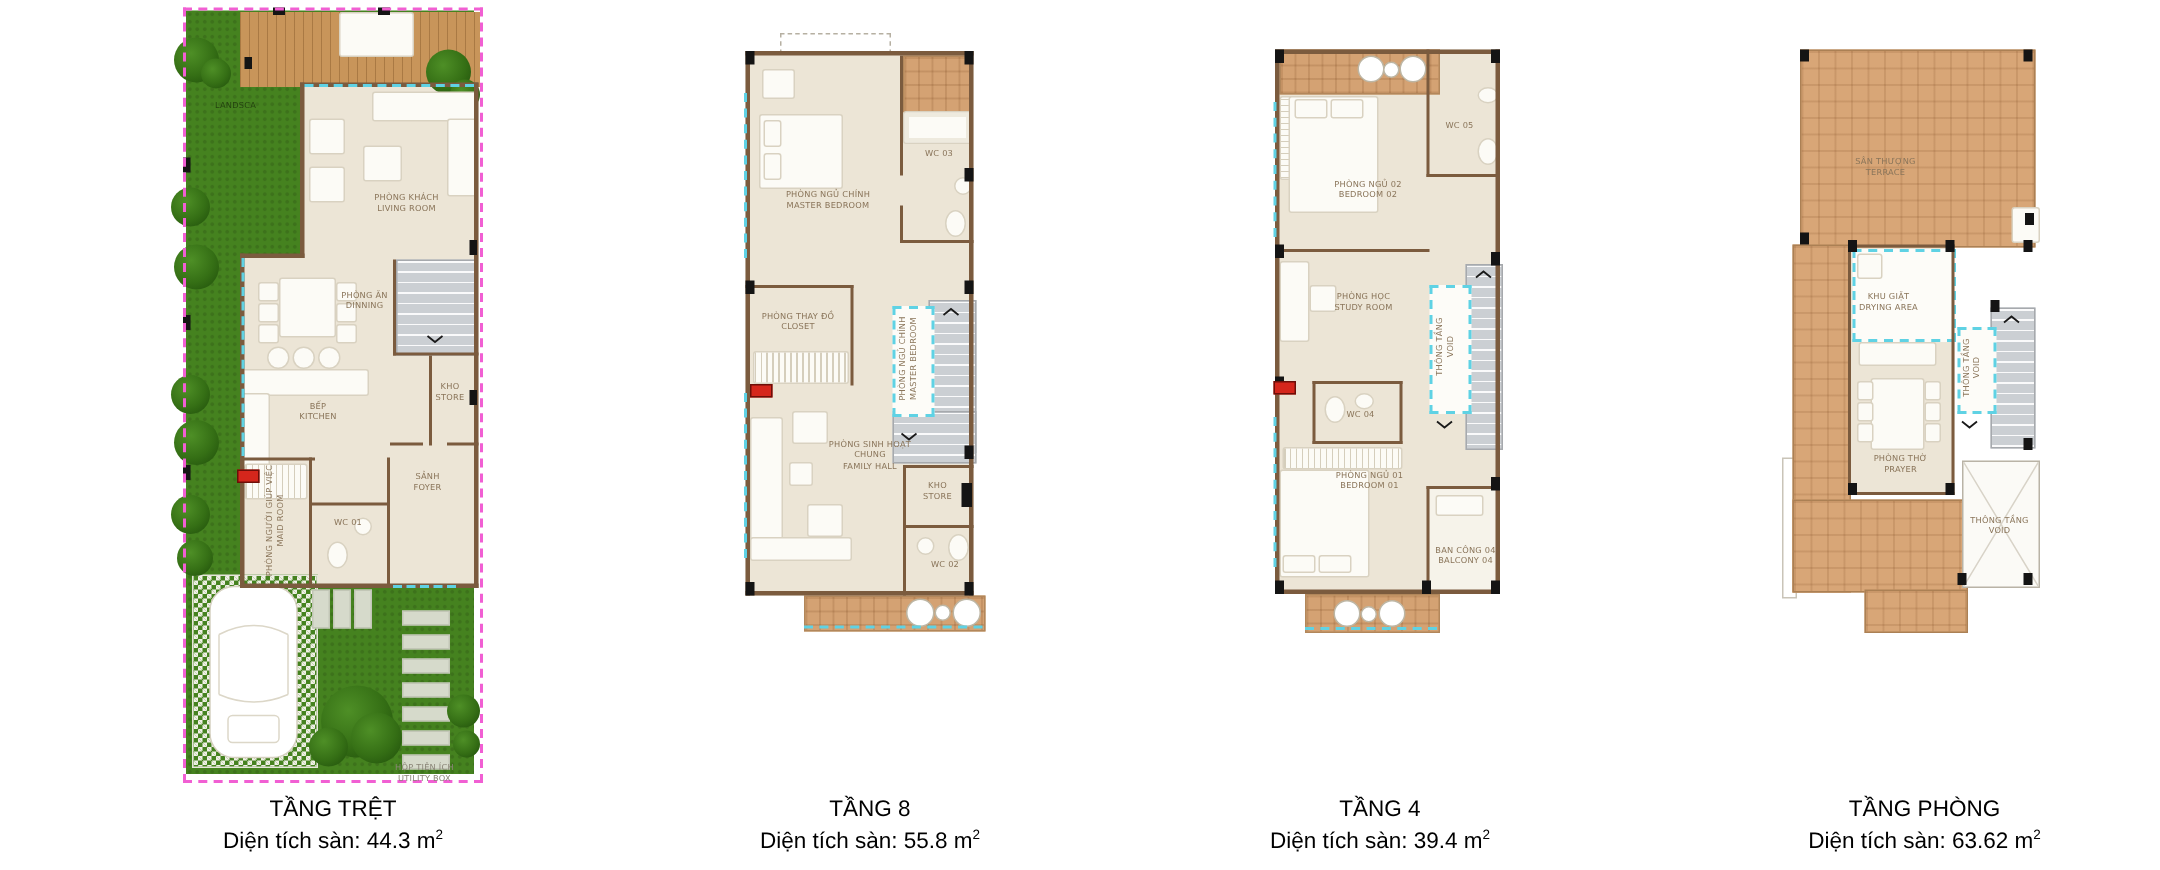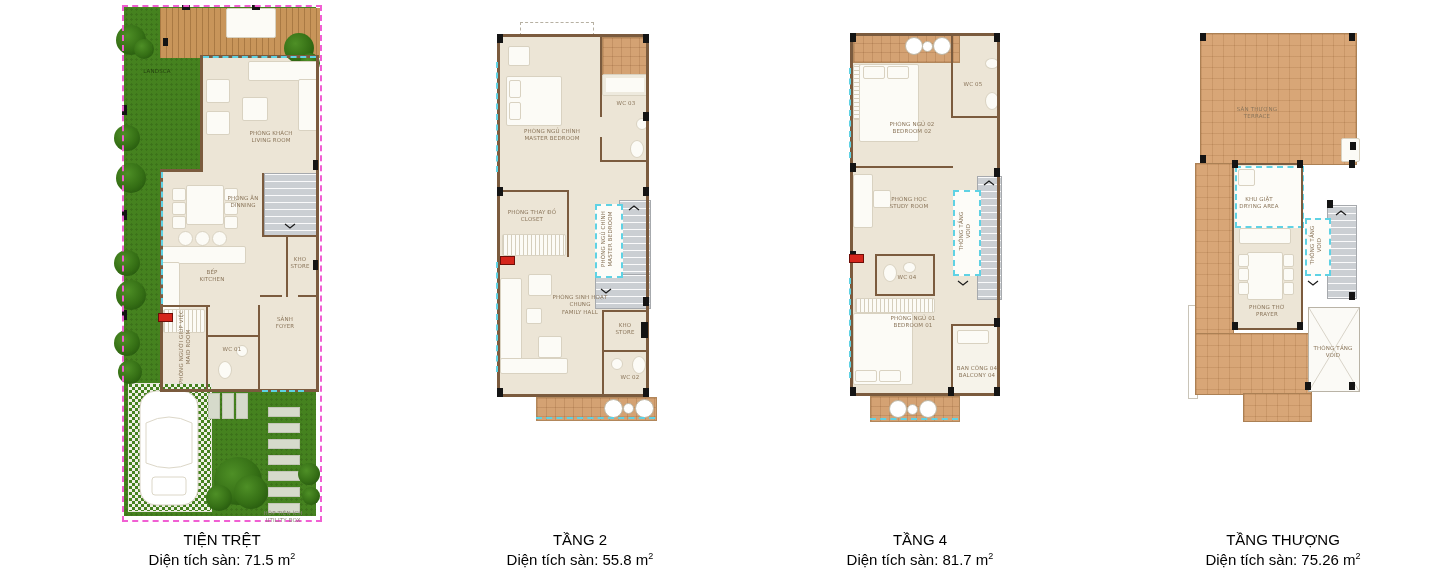--- a/index.html
+++ b/index.html
@@ -387,29 +387,29 @@
     <div class="col" style="left:154px;top:352px;width:6px;height:8px"></div>
 
     <div class="lbl" style="left:62px;top:83px"><span>SÂN THƯỢNG</span><span class="en">TERRACE</span></div>
     <div class="lbl" style="left:64px;top:173px"><span>KHU GIẶT</span><span class="en">DRYING AREA</span></div>
     <div class="lbl" style="left:72px;top:281px"><span>PHÒNG THỜ</span><span class="en">PRAYER</span></div>
     <div class="lbl v" style="left:121px;top:215px"><span>THÔNG TẦNG</span><span class="en">VOID</span></div>
     <div class="lbl" style="left:138px;top:322px"><span>THÔNG TẦNG</span><span class="en">VOID</span></div>
   </div>
 
   <div class="cap" style="left:72px;top:531px">
-    <div class="t">TIỆN TRỆT</div>
-    <div class="a"><span>Diện tích sàn: 71.5 m</span><sup>2</sup></div>
+    <div class="t">TẦNG TRỆT</div>
+    <div class="a"><span>Diện tích sàn: 44.3 m</span><sup>2</sup></div>
   </div>
   <div class="cap" style="left:430px;top:531px">
-    <div class="t">TẦNG 2</div>
+    <div class="t">TẦNG 8</div>
     <div class="a"><span>Diện tích sàn: 55.8 m</span><sup>2</sup></div>
   </div>
   <div class="cap" style="left:770px;top:531px">
     <div class="t">TẦNG 4</div>
-    <div class="a"><span>Diện tích sàn: 81.7 m</span><sup>2</sup></div>
+    <div class="a"><span>Diện tích sàn: 39.4 m</span><sup>2</sup></div>
   </div>
   <div class="cap" style="left:1133px;top:531px">
-    <div class="t">TẦNG THƯỢNG</div>
-    <div class="a"><span>Diện tích sàn: 75.26 m</span><sup>2</sup></div>
+    <div class="t">TẦNG PHÒNG</div>
+    <div class="a"><span>Diện tích sàn: 63.62 m</span><sup>2</sup></div>
   </div>
 
 </div>
 
 </body></html>

